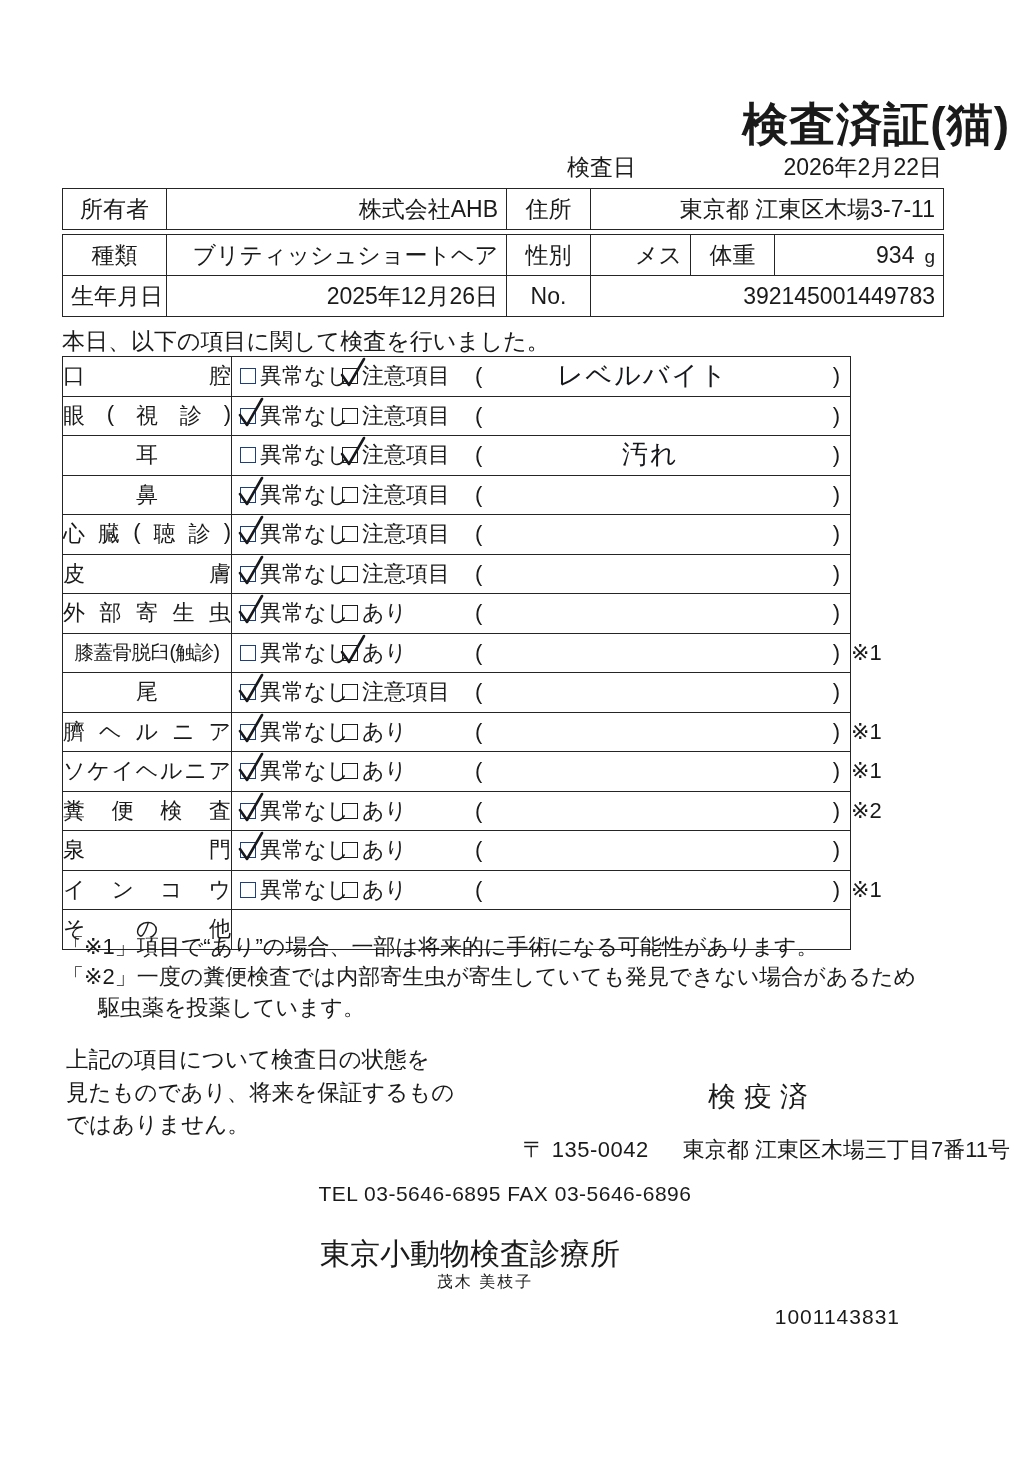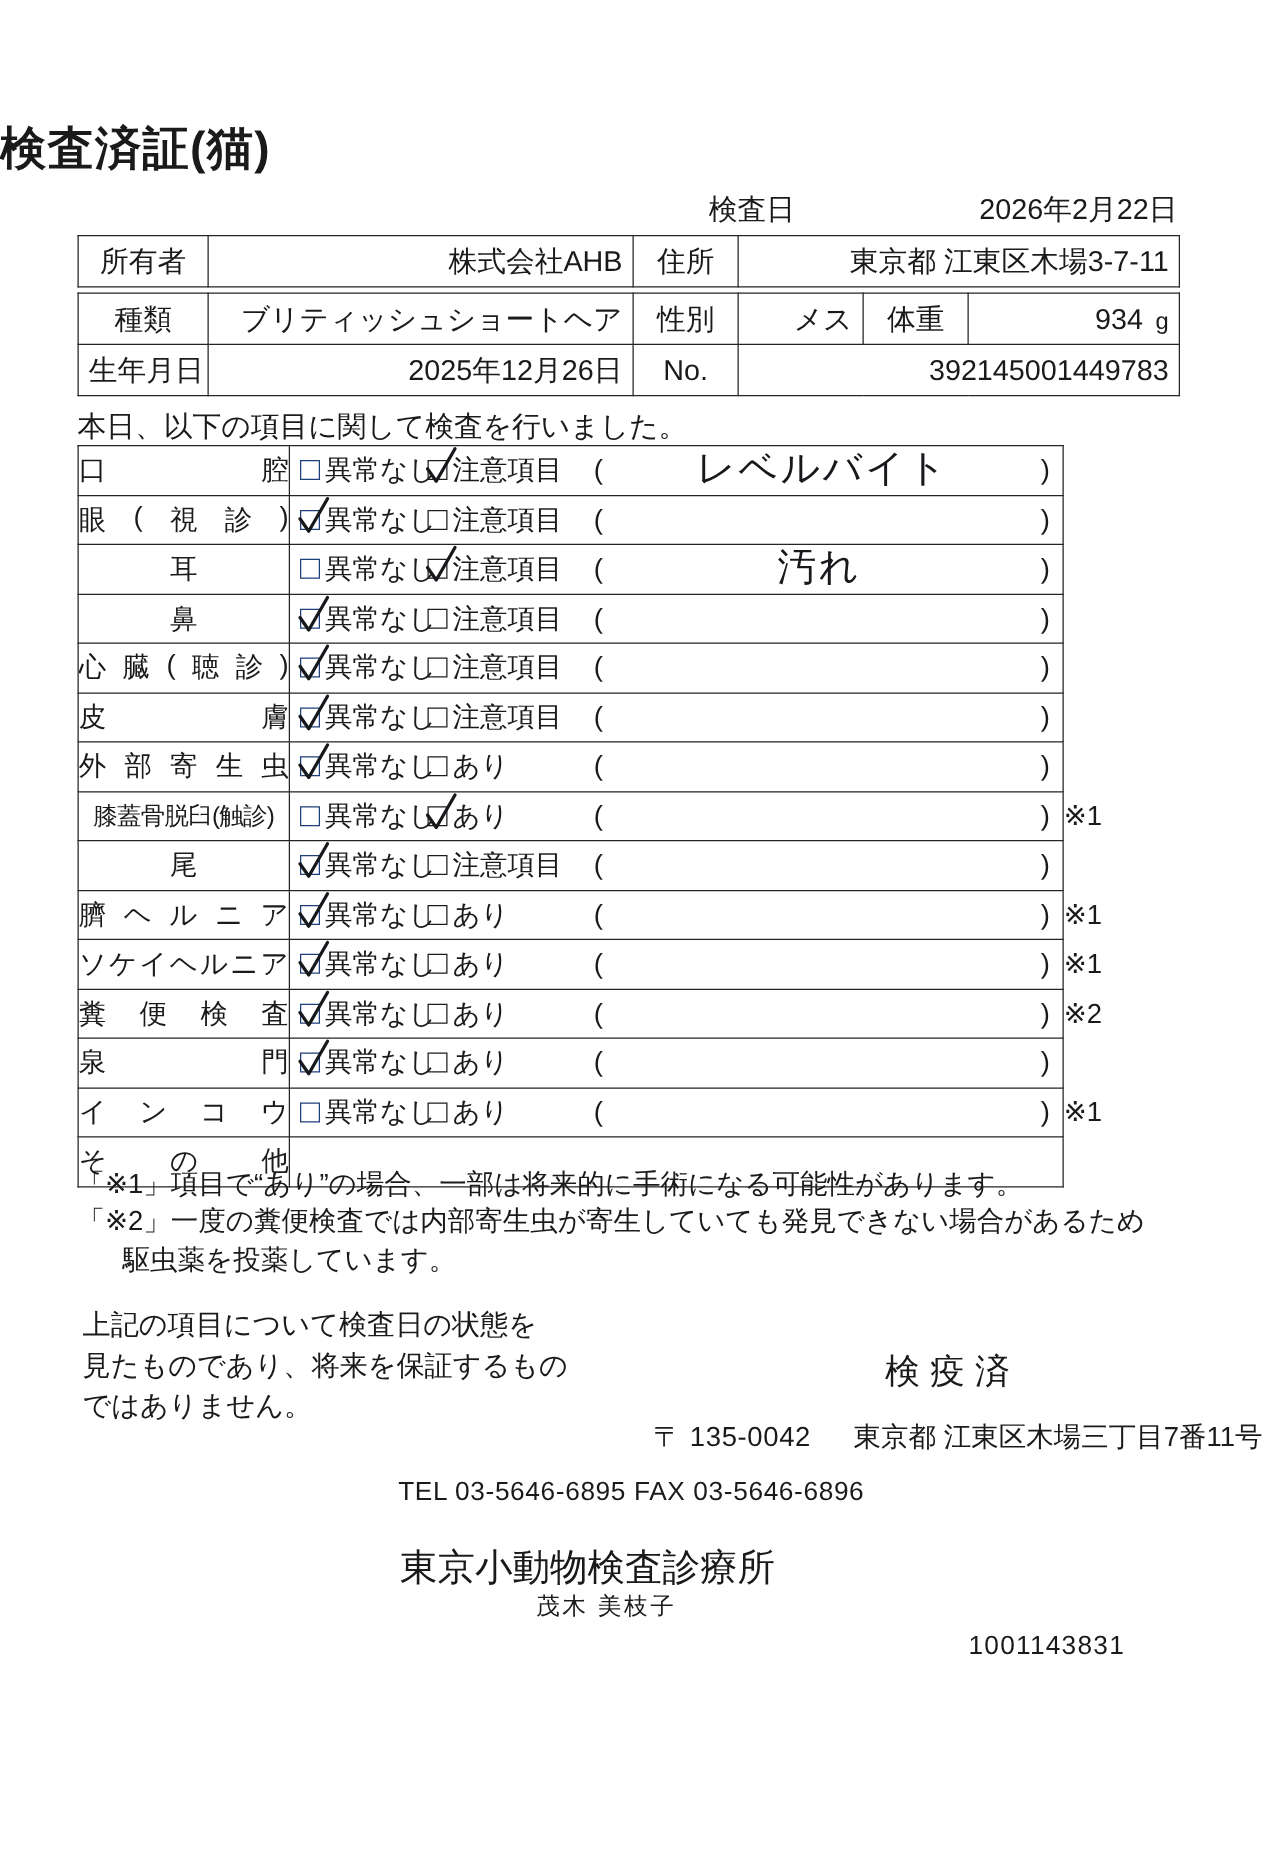--- a/index.html
+++ b/index.html
@@ -19,22 +19,22 @@
     position: absolute;
     inset: 0;
     overflow: hidden;
   }
 
   
   .doc-title {
     position: absolute;
     left: 0; right: 0;
     top: 94px;
-    text-align: left;
-    font-size: 37px;
+    text-align: right;
+    font-size: 46px;
     letter-spacing: 1px;
     font-weight: 600;
   }
 
   
   .insp-date-row {
     position: absolute;
     left: 62px; top: 152px;
     width: 880px;
     height: 30px;
@@ -166,21 +166,21 @@
     height: 34px;
     pointer-events: none;
   }
   .opt-text { line-height: 1; }
 
   .note-hand {
     position: absolute;
     top: 50%;
     transform: translateY(-52%);
     font-family: "DejaVu Sans", sans-serif;
-    font-size: 31px;
+    font-size: 26px;
     letter-spacing: 2px;
     color: #16181c;
   }
 
   td.exam-mark {
     width: 62px;
     border: none !important;
     padding-left: 10px;
     font-size: 19px;
     white-space: nowrap;
@@ -237,21 +237,21 @@
     top: 1234px;
     text-align: center;
     font-size: 30px;
     padding-right: 70px;
   }
   .vet-name {
     position: absolute;
     left: 0; right: 0;
     top: 1272px;
     text-align: center;
-    font-size: 19px;
+    font-size: 16px;
     padding-right: 40px;
     letter-spacing: 2px;
   }
   .doc-serial {
     position: absolute;
     right: 110px;
     top: 1305px;
     font-size: 21px;
     letter-spacing: 1px;
   }

